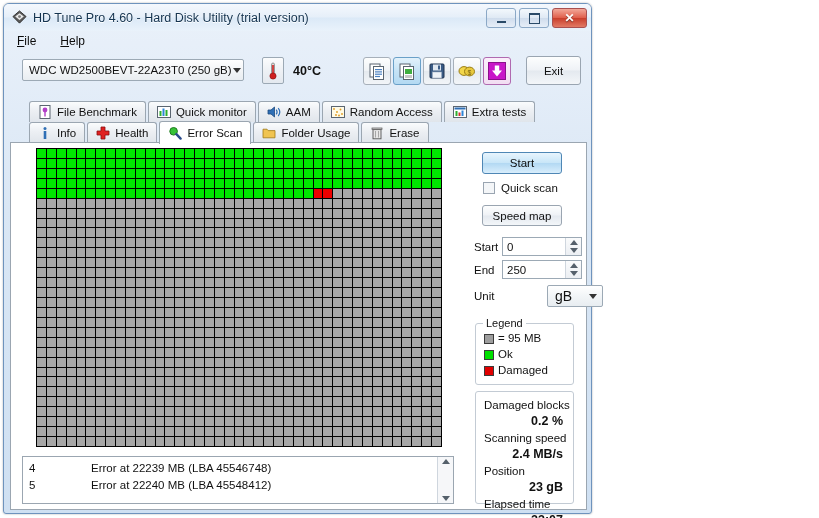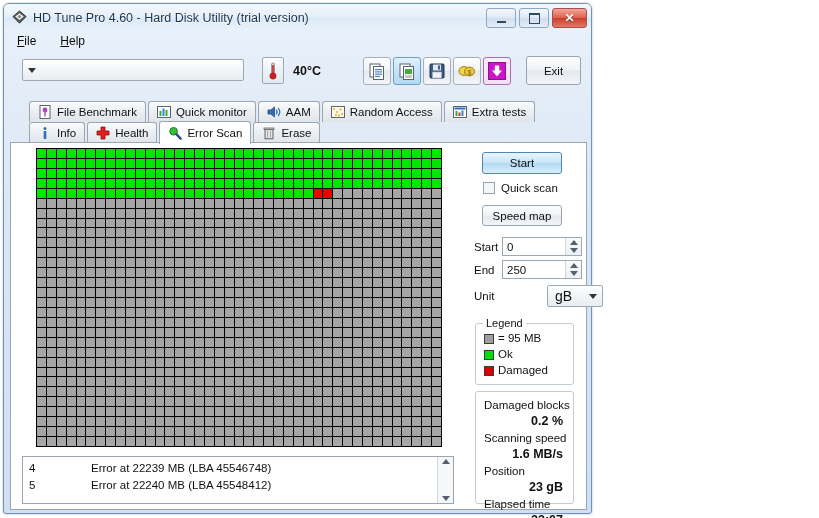--- a/index.html
+++ b/index.html
@@ -259,20 +259,21 @@
         <u>F</u><span>ile</span>
       </span>
       <span class="menu-item">
         <u>H</u><span>elp</span>
       </span>
     </div>
 
     <div class="toolbar">
 
       <div class="drive-select">
+        <span class="lbl">WDC WD2500BEVT-22A23T0 (250 gB)</span>
         <span class="arrow">
             <span class="caret-down"></span>
           </span>
       </div>
 
       <div class="temp-btn">
         <svg width="12" height="20" viewBox="0 0 12 20">
           <rect x="4.5" y="2" width="3" height="11" rx="1.5" fill="#d8d8d8" stroke="#777" stroke-width="0.7"></rect>
           <rect x="5.2" y="4" width="1.6" height="9" fill="#d02020"></rect>
           <circle cx="6" cy="15" r="3.1" fill="#d02020" stroke="#8a1414" stroke-width="0.7"></circle>
@@ -407,20 +408,26 @@
       </div>
 
       <div class="tab active">
         <svg class="ti" viewBox="0 0 14 14">
           <circle cx="5.6" cy="5.3" r="3.8" fill="#36c236" stroke="#1f7a1f" stroke-width="1"></circle>
           <line x1="8.4" y1="8.2" x2="12.6" y2="12.6" stroke="#2a4a8a" stroke-width="2.4" stroke-linecap="round"></line>
         </svg>
         <span>Error Scan</span>
       </div>
 
+      <div class="tab">
+        <svg class="ti" viewBox="0 0 14 14">
+          <path d="M1 3.2 h4 l1.2 1.4 h6.8 v7.2 h-12 z" fill="#f0c450" stroke="#a07a14" stroke-width="0.8"></path>
+        </svg>
+        <span>Folder Usage</span>
+      </div>
 
       <div class="tab">
         <svg class="ti" viewBox="0 0 14 14">
           <rect x="3" y="3.6" width="8" height="9.2" fill="#e6e6e6" stroke="#555" stroke-width="0.9"></rect>
           <rect x="2" y="2" width="10" height="1.6" fill="#cfcfcf" stroke="#555" stroke-width="0.7"></rect>
           <g stroke="#8a8a8a" stroke-width="0.7">
               <line x1="5.5" y1="5" x2="5.5" y2="11.5"></line>
               <line x1="8.5" y1="5" x2="8.5" y2="11.5"></line>
             </g>
         </svg>
@@ -1741,21 +1748,21 @@
             <span>Damaged</span>
           </div>
         </div>
       </div>
 
       <div class="groupbox" style="left:464px; top:248px; width:99px; height:113px;">
         <div id="stats-list" style="padding-top:5px;">
             <div class="stat-label">Damaged blocks</div>
             <div class="stat-value">0.2 %</div>
             <div class="stat-label">Scanning speed</div>
-            <div class="stat-value">1.6 MB/s</div>
+            <div class="stat-value">2.4 MB/s</div>
             <div class="stat-label">Position</div>
             <div class="stat-value">23 gB</div>
             <div class="stat-label">Elapsed time</div>
             <div class="stat-value">23:07</div>
           </div>
       </div>
 
     </div>
   </div>
 </div>

